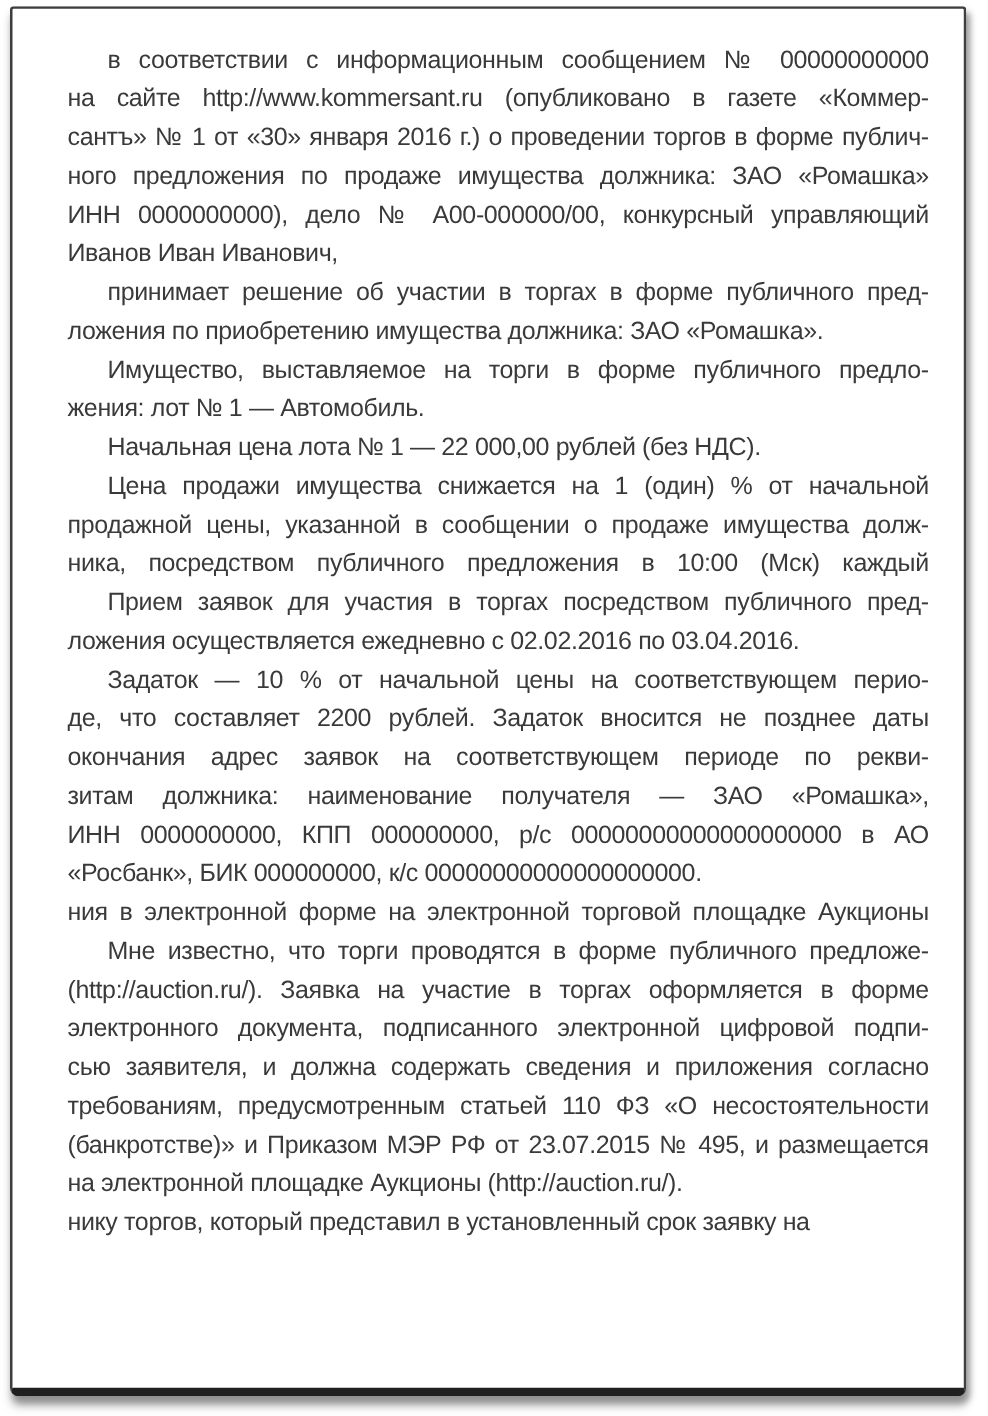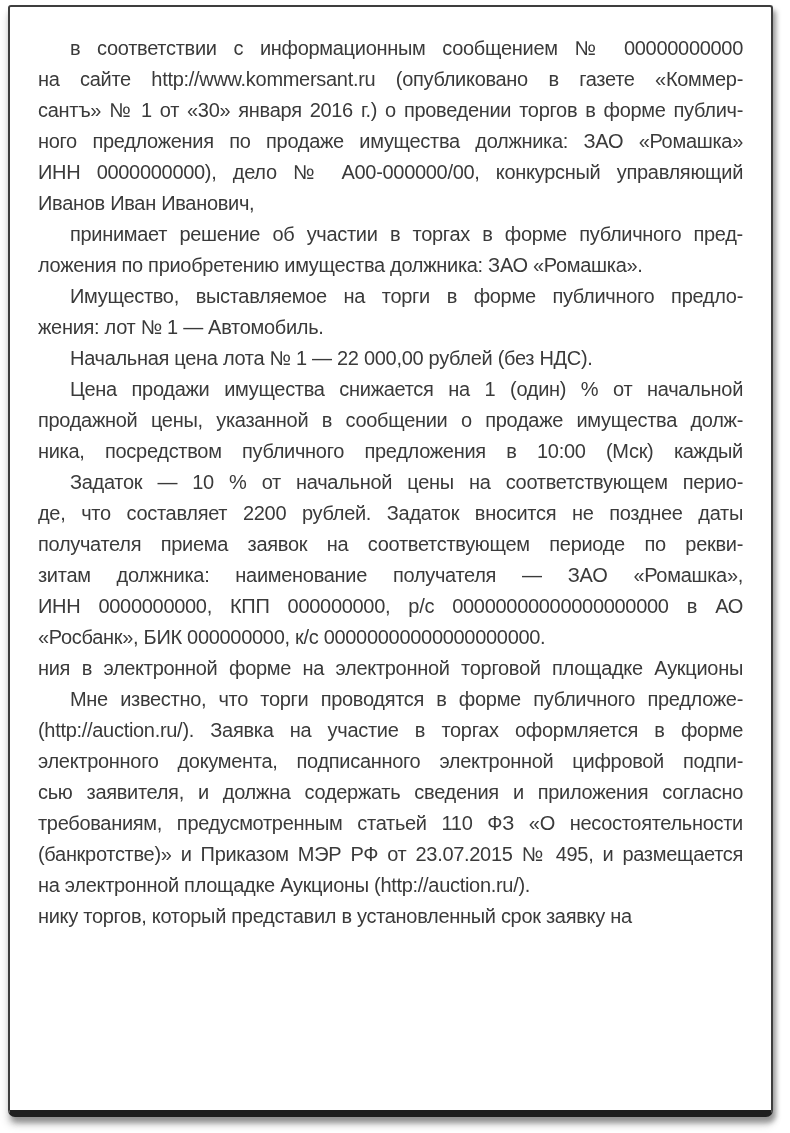--- a/index.html
+++ b/index.html
@@ -16,21 +16,21 @@
     left: 8px;
     top: 5px;
     width: 765px;
     height: 1112px;
     box-sizing: border-box;
     background: #ffffff;
     border: 2px solid #3e3e3e;
     border-bottom: 7px solid #1f1f1f;
     border-radius: 3px 3px 7px 7px;
     box-shadow: 3px 5px 5px rgba(105,105,105,0.6), 0 8px 7px rgba(140,140,140,0.45);
-    padding: 26px 28px 0 28px;
+    padding: 26px 28px 0 44px;
     overflow: hidden;
   }
   .paragraph {
     margin: 0;
     padding: 0;
   }
   .line {
     font-size: 20px;
     line-height: 31px;
     color: #3a3a3a;
@@ -69,23 +69,27 @@
       </div>
       <div class="paragraph">
         <div class="line first last">Начальная цена лота № 1 — 22 000,00 рублей (без НДС).</div>
       </div>
       <div class="paragraph">
         <div class="line first">Цена продажи имущества снижается на 1 (один) % от начальной</div>
         <div class="line">продажной цены, указанной в сообщении о продаже имущества долж-</div>
         <div class="line">ника, посредством публичного предложения в 10:00 (Мск) каждый</div>
       </div>
       <div class="paragraph">
+        <div class="line first">Прием заявок для участия в торгах посредством публичного пред-</div>
+        <div class="line last">ложения осуществляется ежедневно с 02.02.2016 по 03.04.2016.</div>
+      </div>
+      <div class="paragraph">
         <div class="line first">Задаток — 10 % от начальной цены на соответствующем перио-</div>
         <div class="line">де, что составляет 2200 рублей. Задаток вносится не позднее даты</div>
-        <div class="line">получателя приема заявок на соответствующем периоде по рекви-</div>
+        <div class="line">окончания адрес заявок на соответствующем периоде по рекви-</div>
         <div class="line">зитам должника: наименование получателя — ЗАО «Ромашка»,</div>
         <div class="line">ИНН 0000000000, КПП 000000000, р/с 00000000000000000000 в АО</div>
         <div class="line last">«Росбанк», БИК 000000000, к/с 00000000000000000000.</div>
       </div>
       <div class="paragraph">
         <div class="line">ния в электронной форме на электронной торговой площадке Аукционы</div>
         <div class="line first">Мне известно, что торги проводятся в форме публичного предложе-</div>
         <div class="line">(http://auction.ru/). Заявка на участие в торгах оформляется в форме</div>
         <div class="line">электронного документа, подписанного электронной цифровой подпи-</div>
         <div class="line">сью заявителя, и должна содержать сведения и приложения согласно</div>

